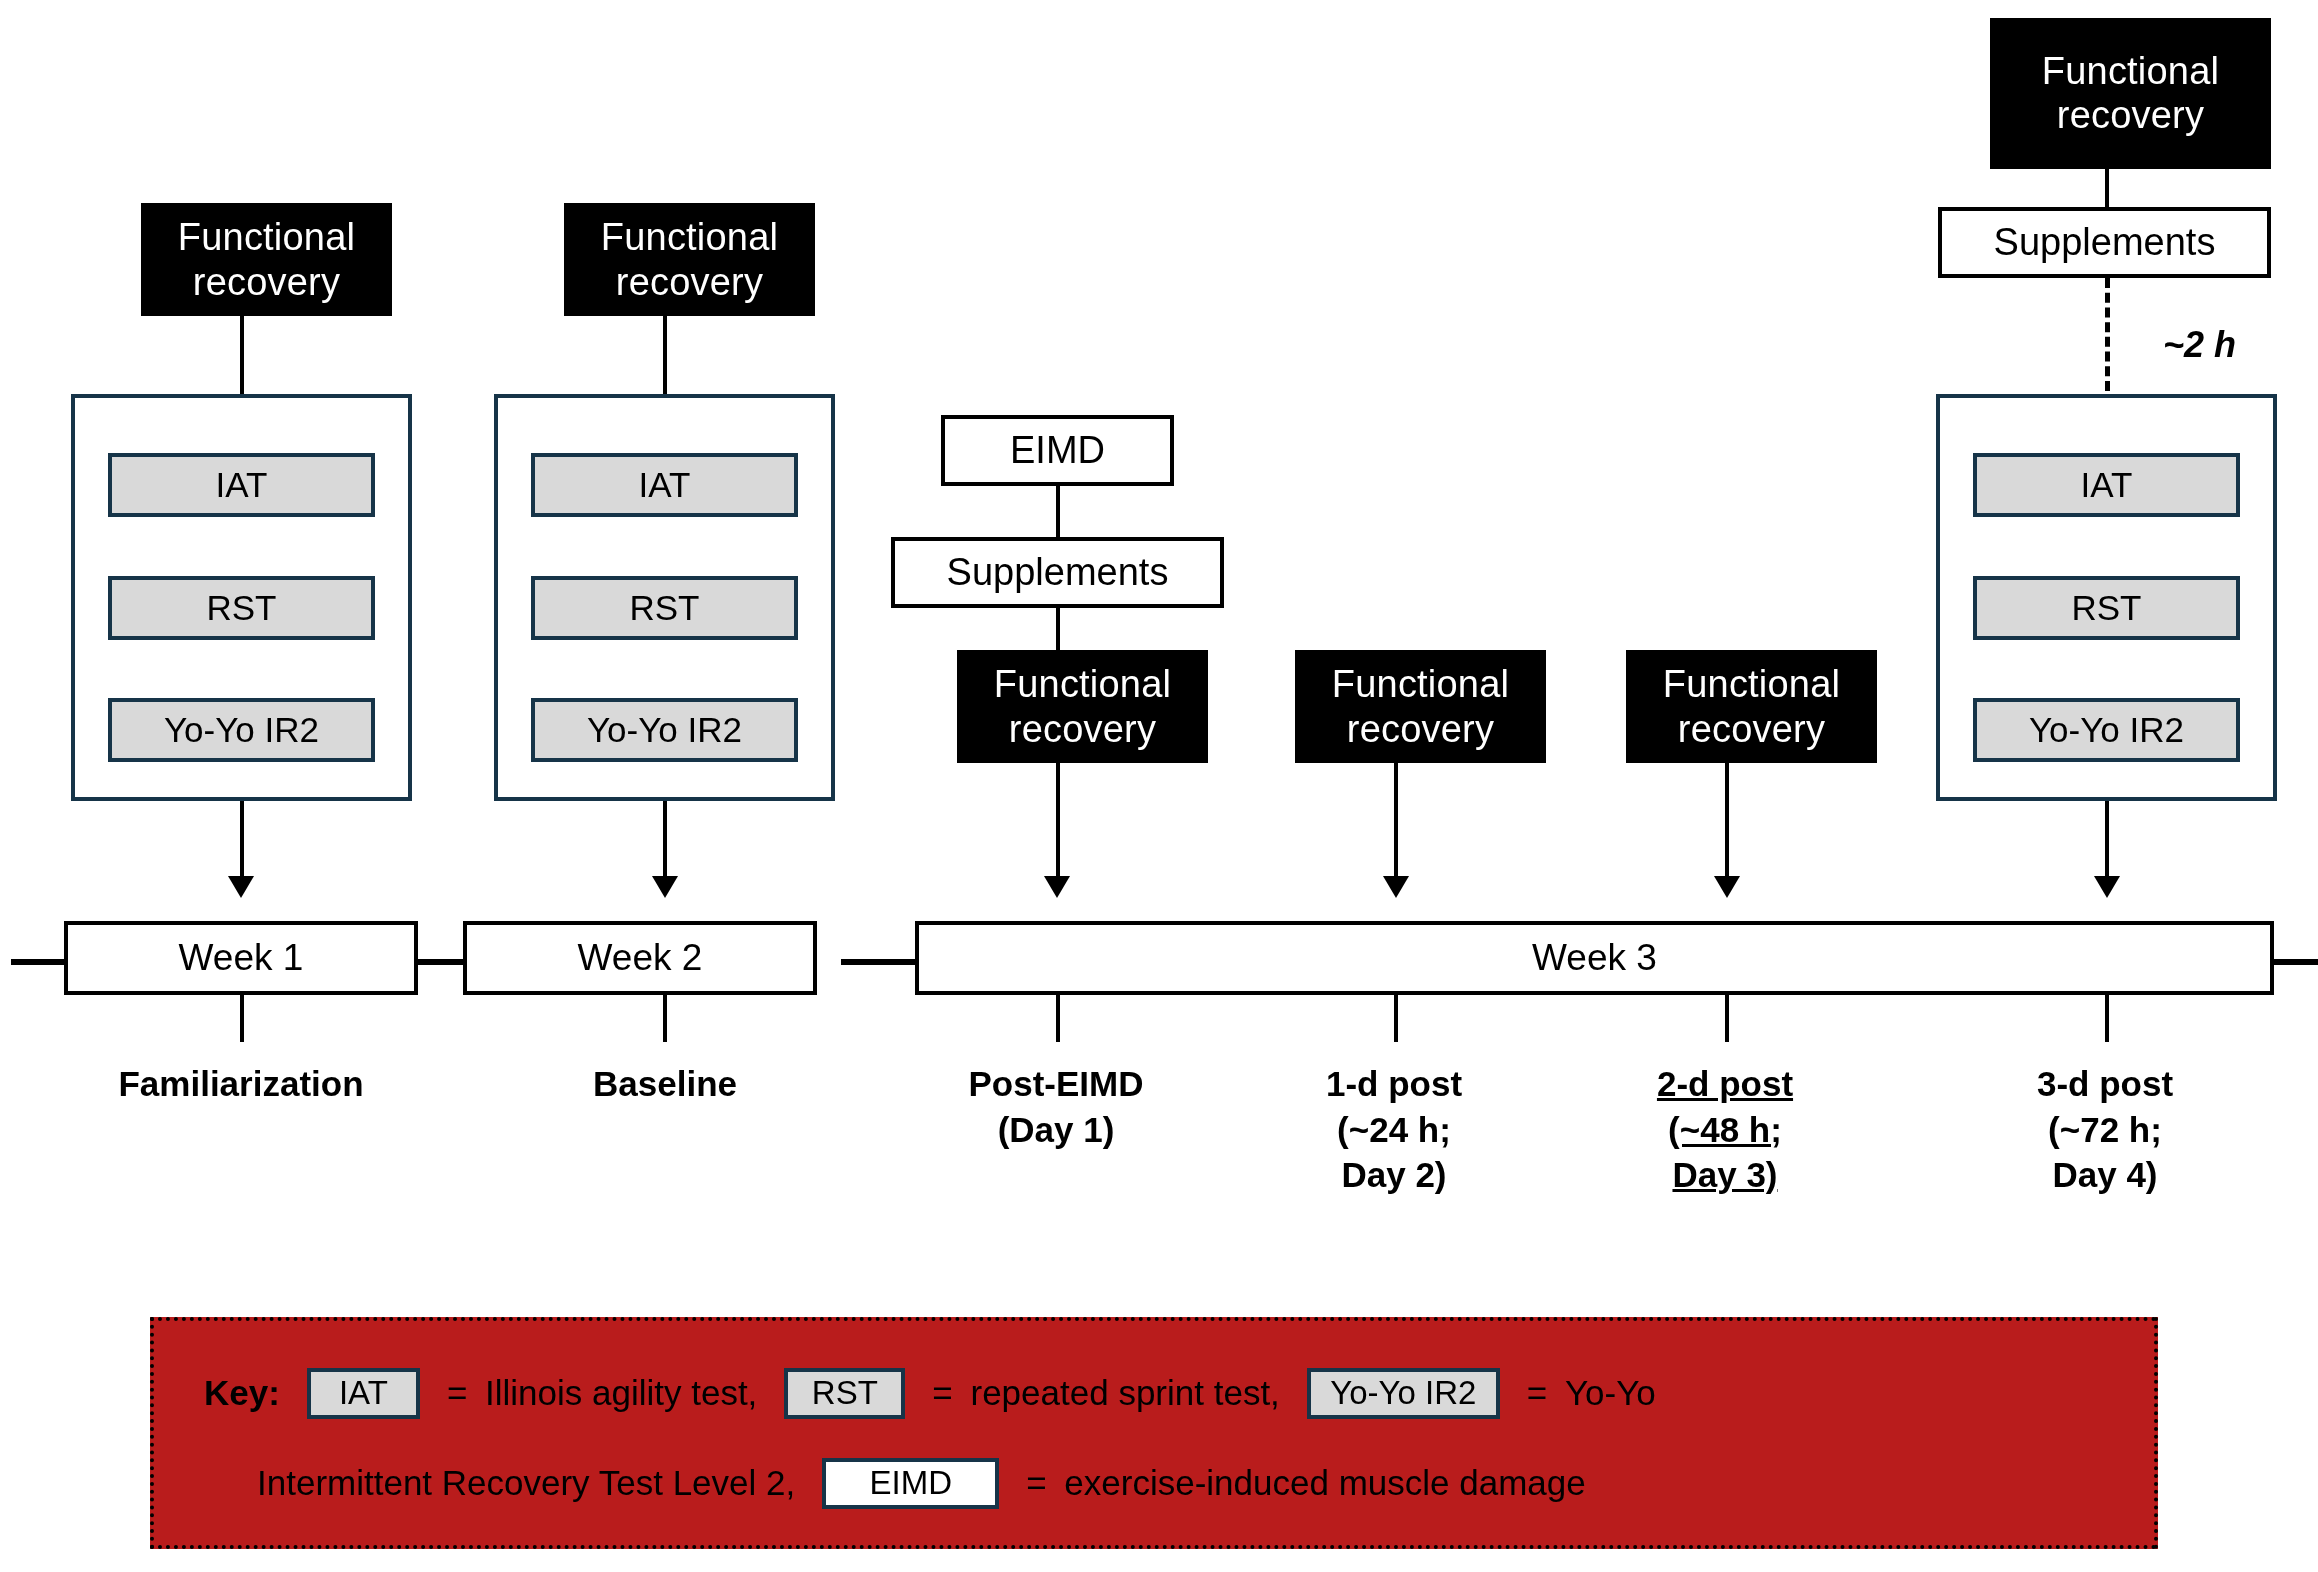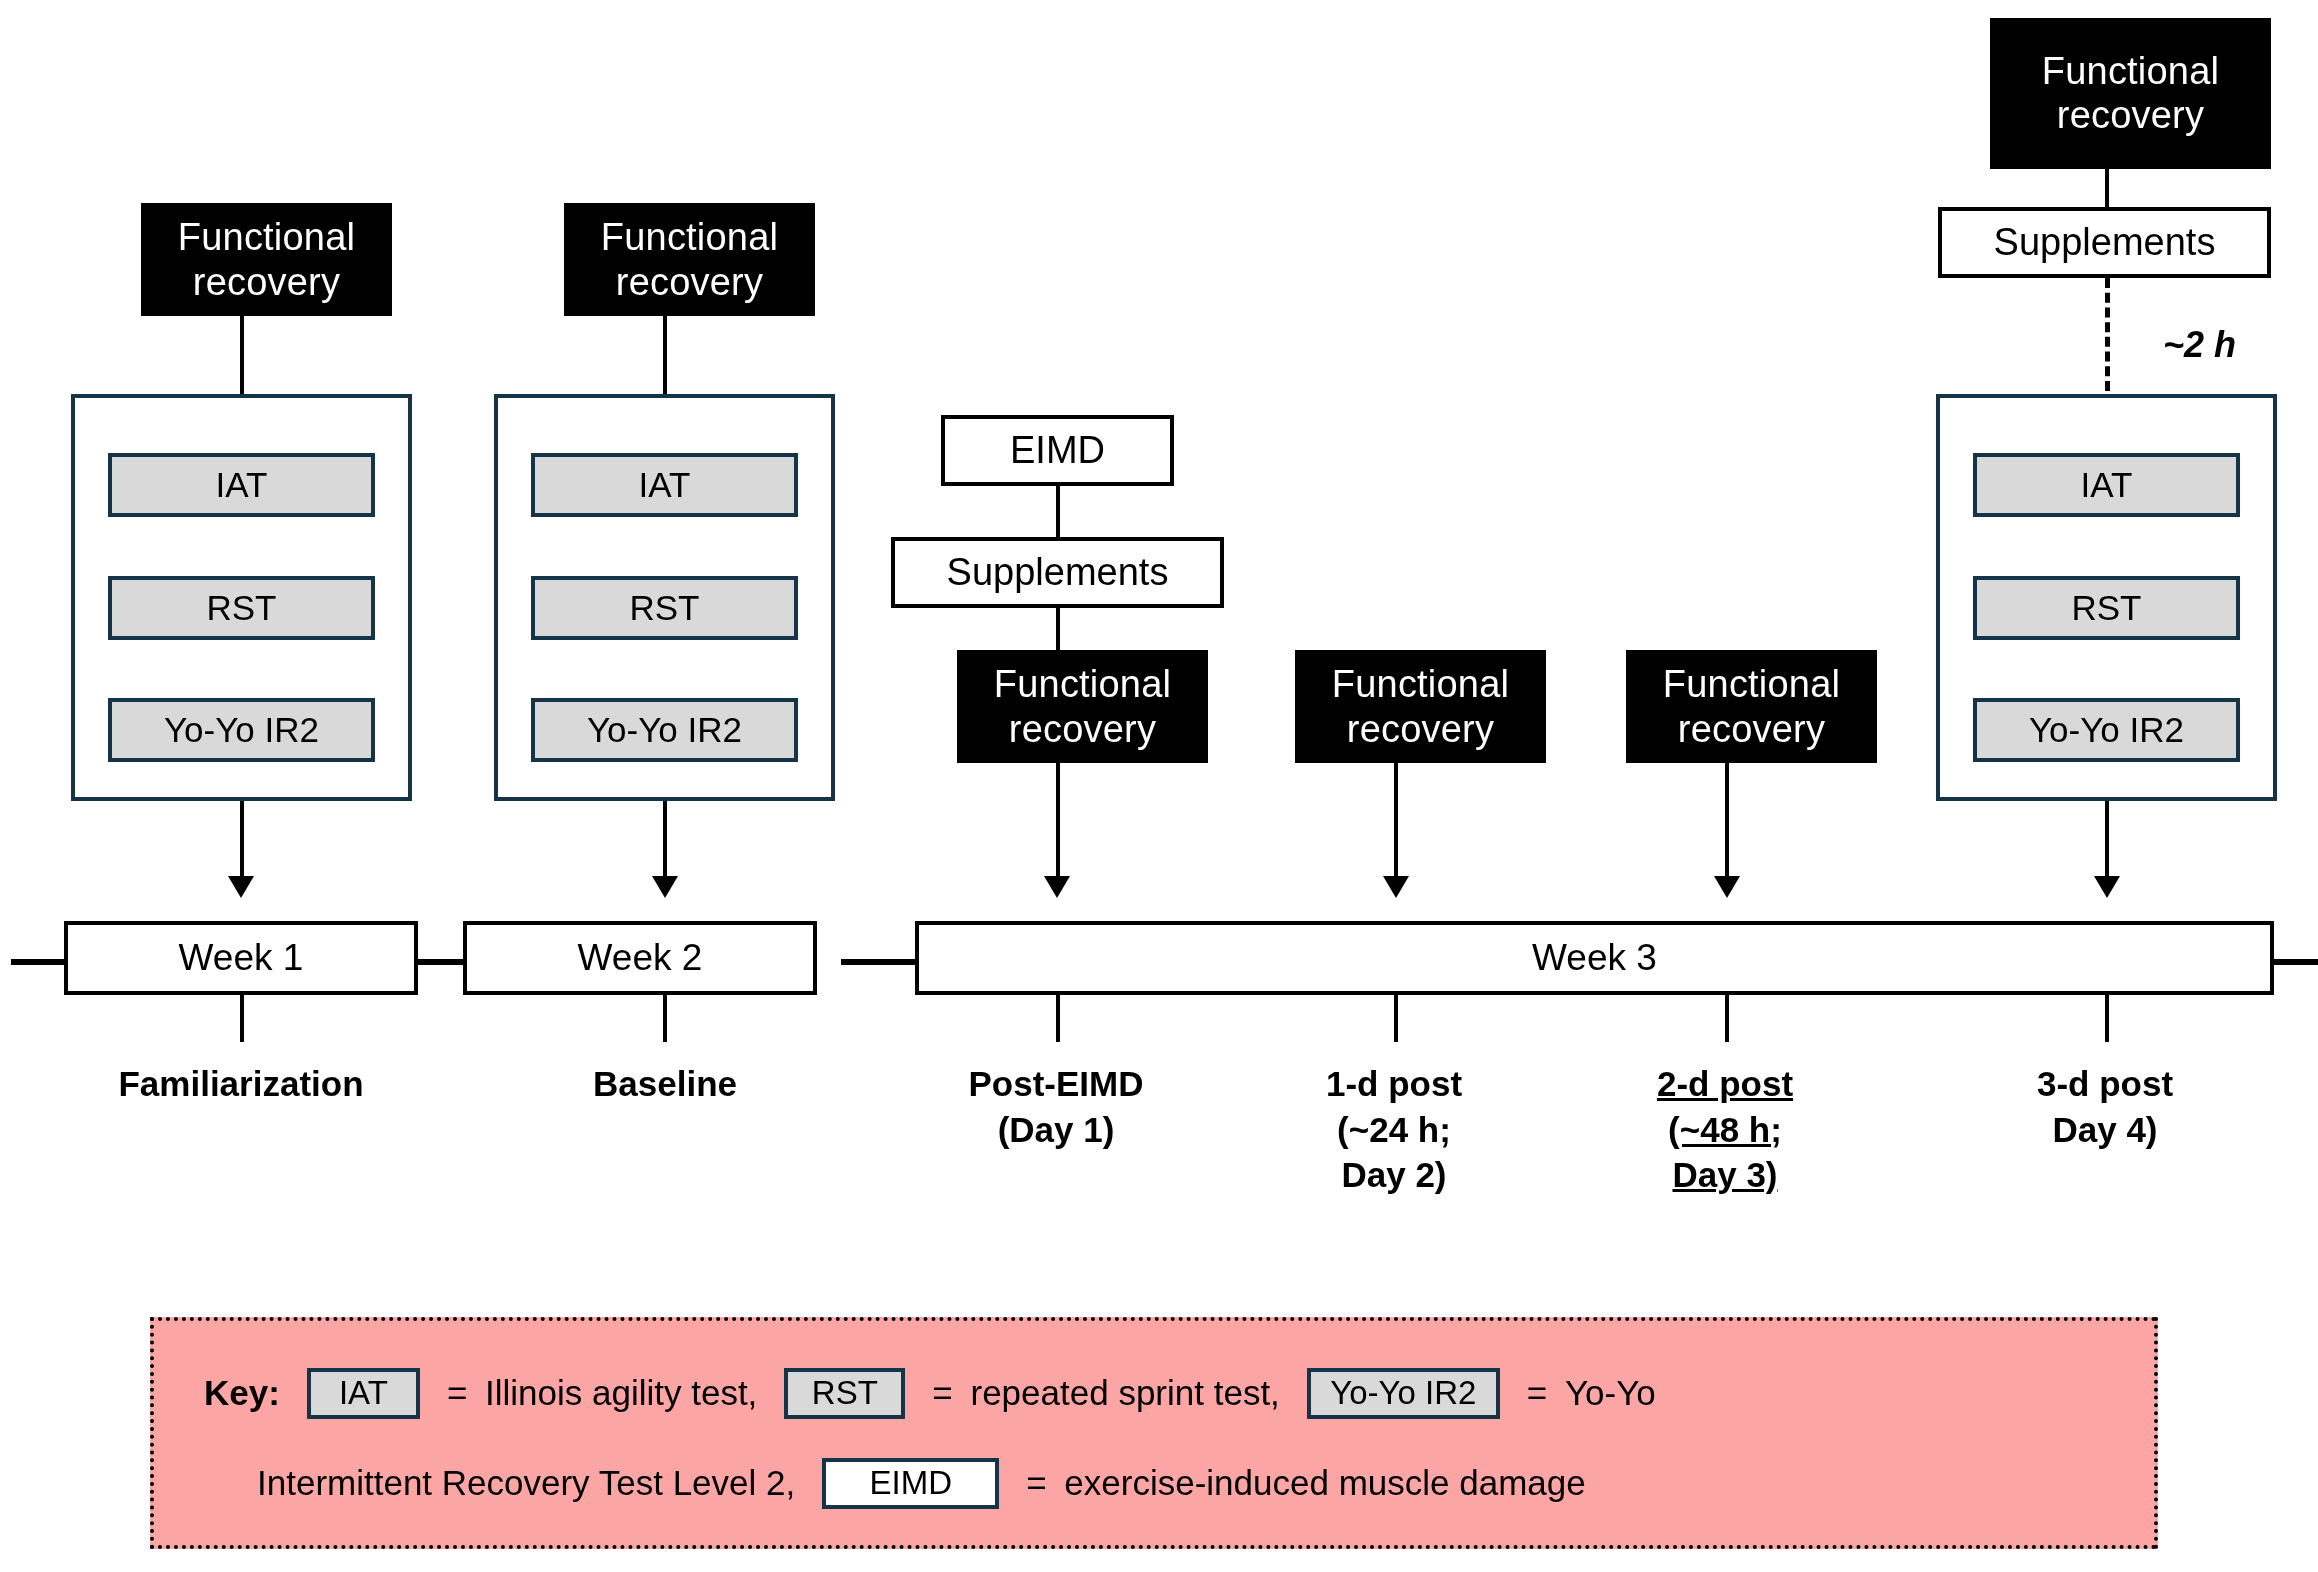--- a/index.html
+++ b/index.html
@@ -112,21 +112,21 @@
     font-style:italic;
     font-weight:bold;
     font-size:36px;
     color:#000;
     white-space:nowrap;
   }
 
   
   .key-panel{
     border:4px dotted #000000;
-    background:#fca5a5;
+    background:#b91c1c;
     z-index:5;
   }
   .key-row{
     display:flex;
     align-items:center;
     justify-content:flex-start;
     font-size:35px;
     color:#000;
     white-space:nowrap;
   }
@@ -308,20 +308,21 @@
   </div>
 
   <div class="abs phase-label" style="left:1524px; top:1061px; width:402px;text-decoration:underline;">
     <div>2-d post</div>
     <div>(~48 h;</div>
     <div>Day 3)</div>
   </div>
 
   <div class="abs phase-label" style="left:1904px; top:1061px; width:402px;">
     <div>3-d post</div>
+    <div>(~72 h;</div>
     <div>Day 4)</div>
   </div>
 
   <div class="abs key-panel" style="left:150px; top:1317px; width:2008px; height:232px;">
 
     <div class="key-row" style="margin-left:50px; margin-top:40px; height:64px;">
       <span class="key-bold">Key:</span>
       <span class="gap-m"></span>
       <span class="key-chip" style="width:113px;">IAT</span>
       <span class="gap-m"></span>

